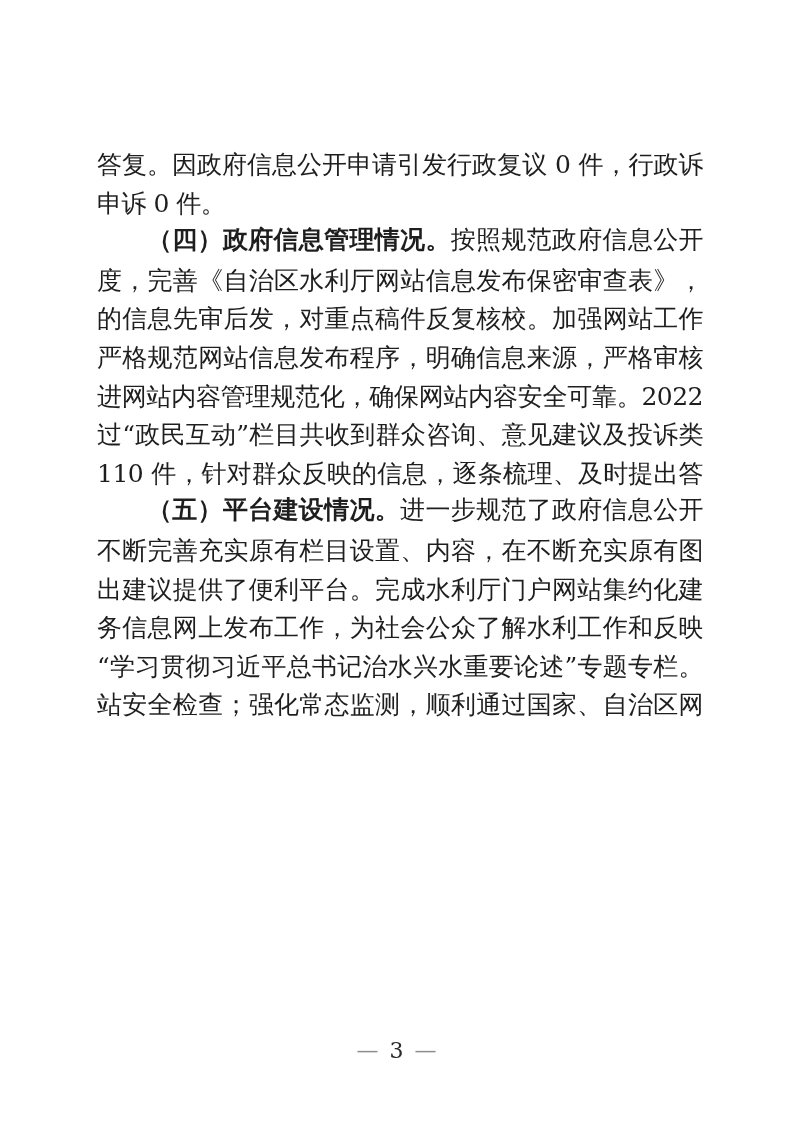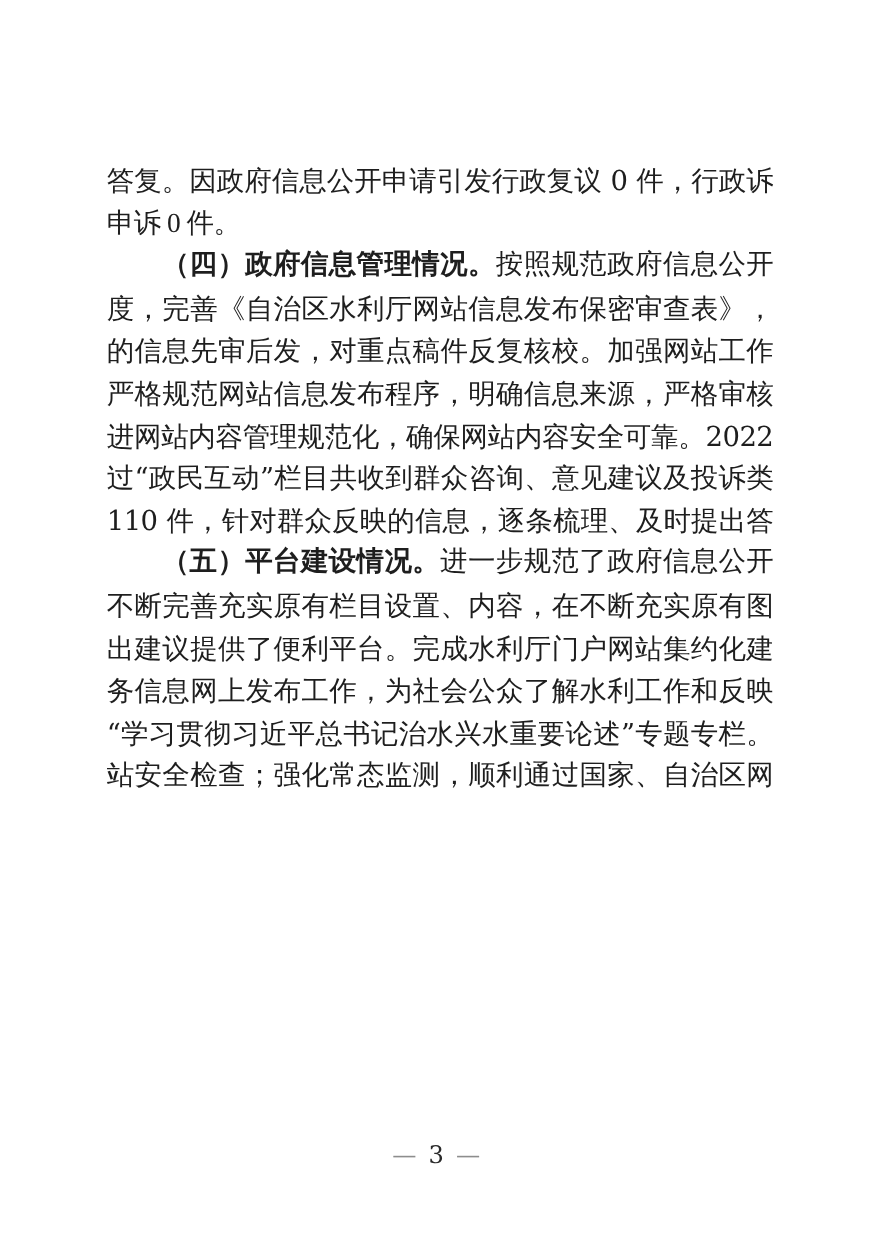--- a/index.html
+++ b/index.html
@@ -28,21 +28,20 @@
     letter-spacing: -0.5px;
     color: #1e1e1e;
     text-align: justify;
     text-align-last: justify;
     overflow: hidden;
     white-space: normal;
   }
   .line.last {
     text-align: right;
     text-align-last: left;
-    font-family: Liberation Serif, serif;
   }
   .line.indent {
     text-indent: 50px;
     font-family: Liberation Mono, monospace;
   }
   .lead {
     font-weight: bold;
   }
   .footer {
     position: absolute;

